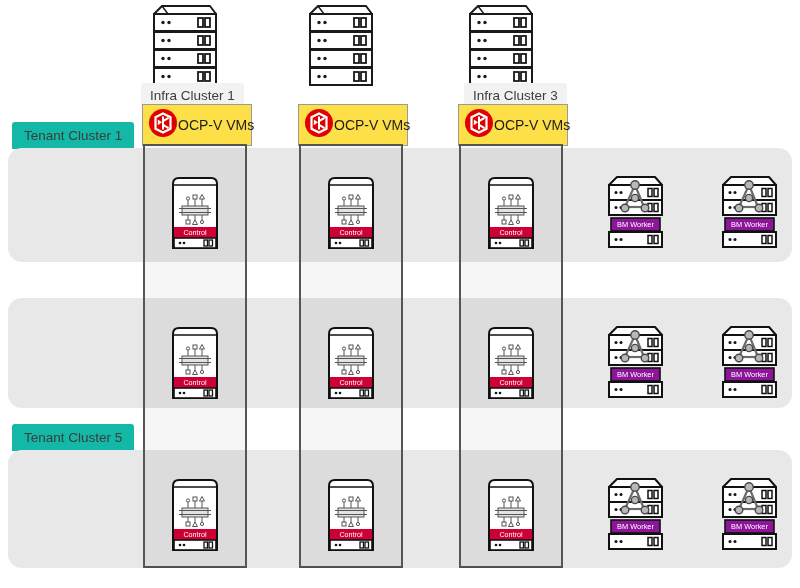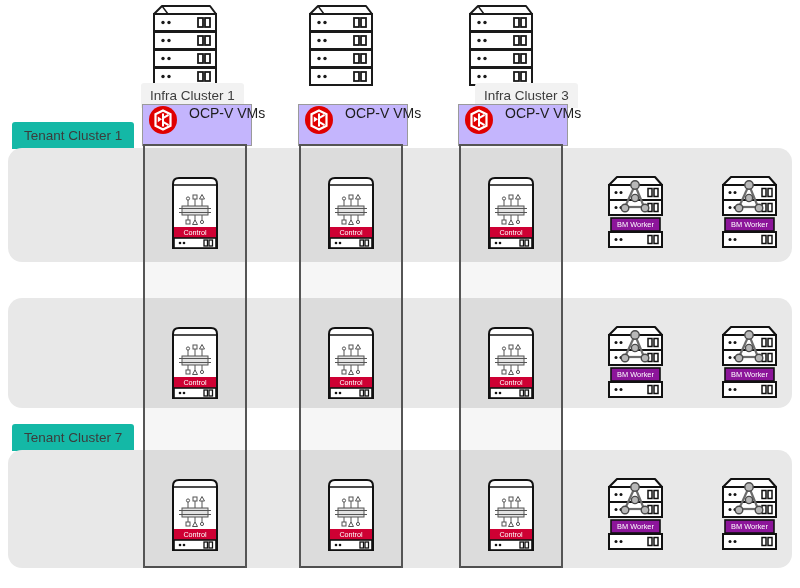--- a/index.html
+++ b/index.html
@@ -56,26 +56,26 @@
     color: #3c3c3c;
     font-size: 13.5px;
     line-height: 14px;
     padding: 6px 9px 5px 9px;
     white-space: nowrap;
     text-align: right;
   }
   .ocpv-box {
     position: absolute;
     height: 42px;
-    background: #c4b5fd;
+    background: #fde047;
     border: 1px solid #9a9a9a;
     box-sizing: border-box;
     display: flex;
-    align-items: flex-start;
-    gap: 11px;
+    align-items: center;
+    gap: 0;
     padding-left: 5px;
   }
   .ocpv-text {
     font-size: 14px;
     color: #1d1d1d;
     white-space: nowrap;
   }
 
   
   .rack-stack { position: absolute; }
@@ -92,21 +92,21 @@
     pointer-events: none;
   }
 </style>
 </head>
 <body>
 
 <div id="canvas">
     <div class="tenant-label" style="top: 122px;">Tenant Cluster 1</div>
     <div class="tenant-row" style="top: 148px; height: 114px;"></div>
     <div class="tenant-row" style="top: 298px; height: 110px;"></div>
-    <div class="tenant-label" style="top: 424px;">Tenant Cluster 7</div>
+    <div class="tenant-label" style="top: 424px;">Tenant Cluster 5</div>
     <div class="tenant-row" style="top: 450px; height: 118px;"></div>
     <div class="rack-stack" style="left: 146px; top: 2px;"><svg width="72" height="84" viewBox="0 0 72 84">
         <polygon points="8,12 16,4 64,4 70,12" fill="#ffffff" stroke="#1a1a1a" stroke-width="2" stroke-linejoin="round"></polygon>
         <line x1="16" y1="4" x2="22" y2="12" stroke="#1a1a1a" stroke-width="1.4"></line>
         <rect x="8" y="12" width="62" height="17" fill="#ffffff" stroke="#1a1a1a" stroke-width="2"></rect>
         <circle cx="17" cy="20.5" r="1.7" fill="#1a1a1a"></circle>
         <circle cx="23" cy="20.5" r="1.7" fill="#1a1a1a"></circle>
         <rect x="52" y="16" width="5" height="9" fill="#ffffff" stroke="#1a1a1a" stroke-width="1.8"></rect>
         <rect x="59" y="16" width="5" height="9" fill="#ffffff" stroke="#1a1a1a" stroke-width="1.8"></rect>
         <rect x="8" y="30" width="62" height="17" fill="#ffffff" stroke="#1a1a1a" stroke-width="2"></rect>
@@ -201,21 +201,21 @@
         <circle cx="17" cy="56.5" r="1.7" fill="#1a1a1a"></circle>
         <circle cx="23" cy="56.5" r="1.7" fill="#1a1a1a"></circle>
         <rect x="52" y="52" width="5" height="9" fill="#ffffff" stroke="#1a1a1a" stroke-width="1.8"></rect>
         <rect x="59" y="52" width="5" height="9" fill="#ffffff" stroke="#1a1a1a" stroke-width="1.8"></rect>
         <rect x="8" y="66" width="62" height="17" fill="#ffffff" stroke="#1a1a1a" stroke-width="2"></rect>
         <circle cx="17" cy="74.5" r="1.7" fill="#1a1a1a"></circle>
         <circle cx="23" cy="74.5" r="1.7" fill="#1a1a1a"></circle>
         <rect x="52" y="70" width="5" height="9" fill="#ffffff" stroke="#1a1a1a" stroke-width="1.8"></rect>
         <rect x="59" y="70" width="5" height="9" fill="#ffffff" stroke="#1a1a1a" stroke-width="1.8"></rect>
       </svg></div>
-    <div class="infra-label" style="left: 475px; top: 83px;">Infra Cluster 3</div>
+    <div class="infra-label" style="left: 464px; top: 83px;">Infra Cluster 3</div>
     <div class="ocpv-box" style="left: 458px; top: 104px; width: 110px;">
       <span class="ocp-logo"><svg width="30" height="30" viewBox="0 0 30 30">
           <circle cx="15" cy="15" r="14" fill="#E00000"></circle>
           <g fill="#ffffff">
             <path d="M15 5.5 L22.5 9.2 L22.5 20.8 L15 24.5 L7.5 20.8 L7.5 9.2 Z" fill="none" stroke="#ffffff" stroke-width="2.2"></path>
             <path d="M15 8.5 L15 21.5" stroke="#ffffff" stroke-width="2"></path>
             <path d="M15 13.2 L20.5 9.8" stroke="#ffffff" stroke-width="2"></path>
             <path d="M15 16.8 L20.5 20.2" stroke="#ffffff" stroke-width="2"></path>
             <path d="M9.8 11.5 L14 14.2 L9.8 17.2 Z" fill="#ffffff"></path>
           </g>

